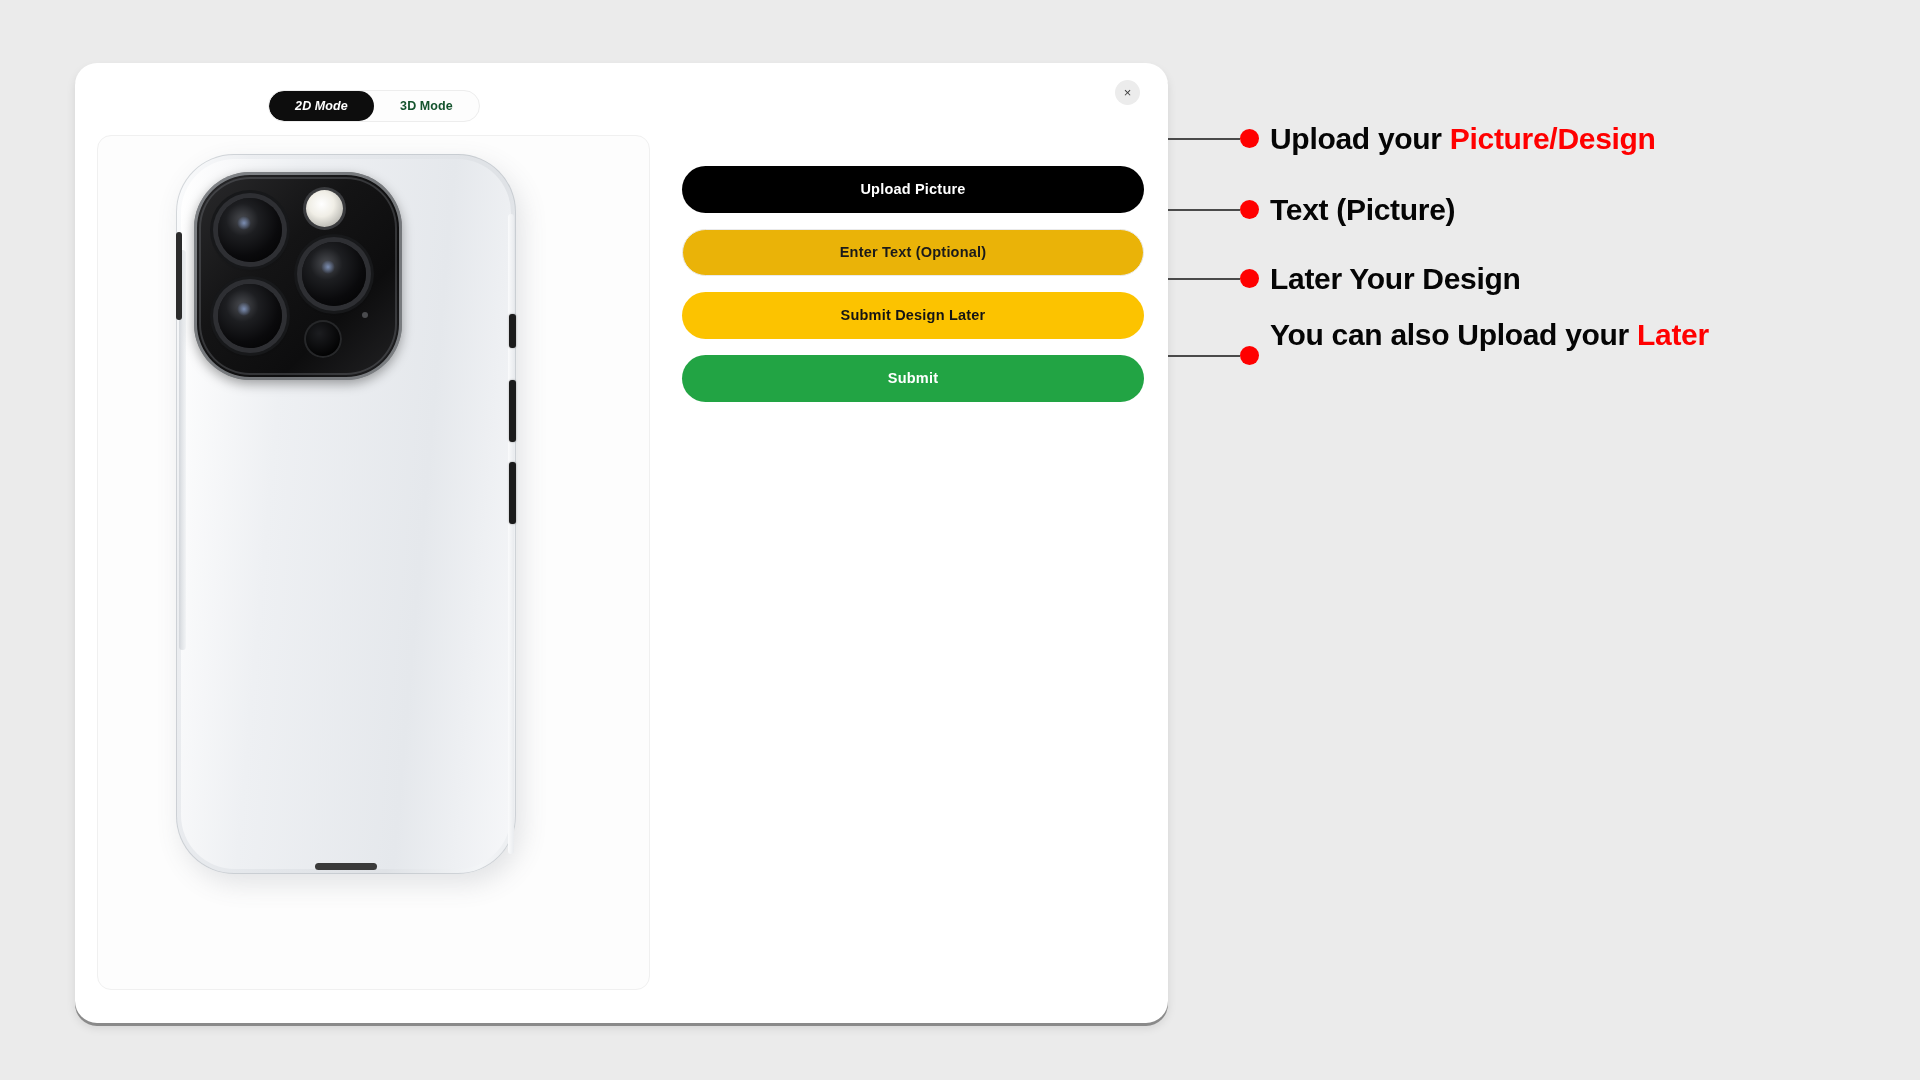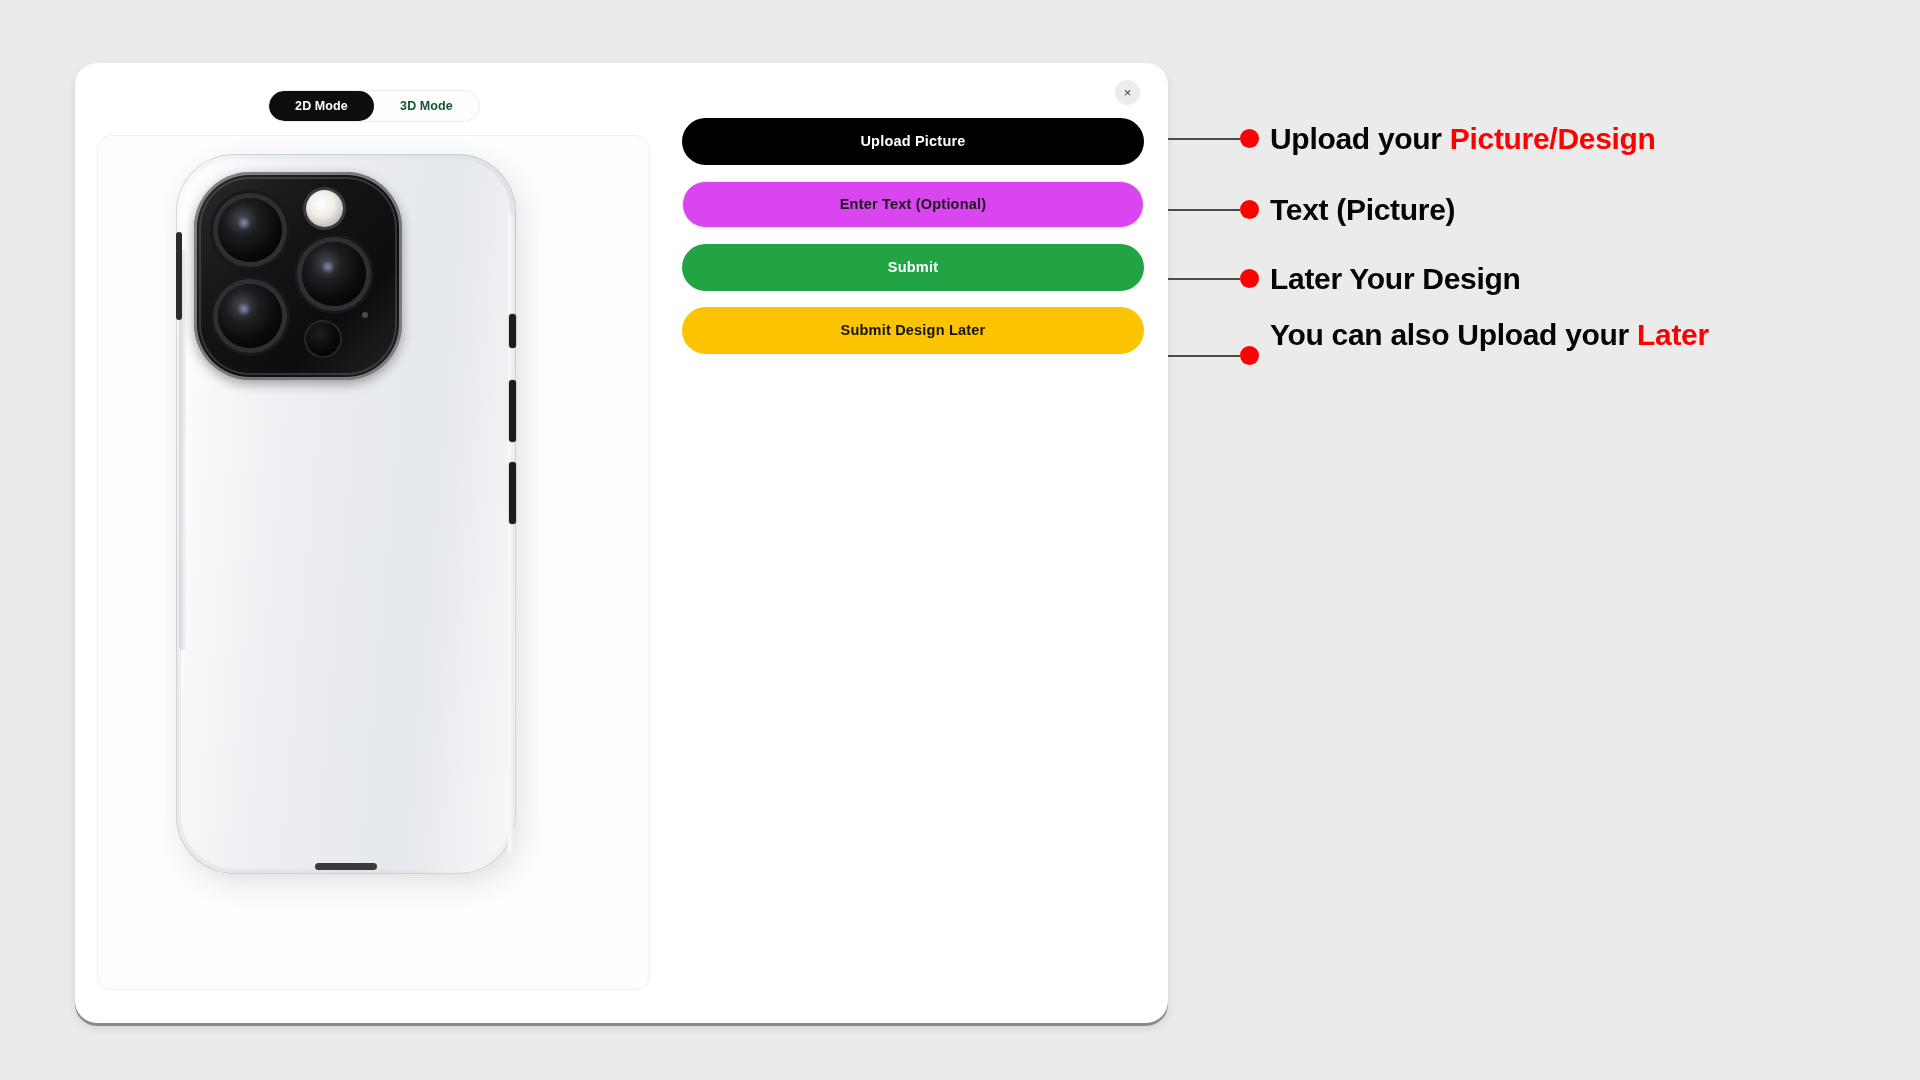--- a/index.html
+++ b/index.html
@@ -38,20 +38,21 @@
     font-size: 12.5px; font-weight: 700;
     letter-spacing: 0.1px;
     color: #14532d;
     cursor: pointer;
     user-select: none;
   }
   .mode-opt.active {
     background: #0d0d0d;
     color: #ffffff;
     border-radius: 16px;
+    font-style: italic;
   }
 
   
   .close-btn {
     position: absolute;
     right: 28px; top: 17px;
     width: 25px; height: 25px;
     border-radius: 50%;
     background: #ececec;
     display: flex; align-items: center; justify-content: center;
@@ -194,22 +195,22 @@
     font-family: "Liberation Sans", sans-serif;
     font-size: 14.5px;
     font-weight: 700;
     letter-spacing: .2px;
     cursor: pointer;
     margin-bottom: 16px;
     text-align: center;
     line-height: 47px;
     padding: 0;
   }
-  .btn-upload { background: #000000; color: #ffffff; }
-  .btn-text   { background: #d946ef; color: #1a1a1a; border: 1px solid #eaeaea; line-height: 45px; text-align: center; }
+  .btn-upload { background: #000000; color: #ffffff; margin-top: 48px; }
+  .btn-text   { background: #eab308; color: #1a1a1a; border: 1px solid #eaeaea; line-height: 45px; text-align: center; }
   .btn-submit { background: #22a444; color: #ffffff; }
   .btn-later  { background: #fcc300; color: #141414; }
 
   
   .annotations {
     position: absolute;
     left: 1168px; top: 0;
     width: 752px; height: 778px;
   }
   .leader {
@@ -270,22 +271,22 @@
             <div class="lidar"></div>
             <div class="mic-dot"></div>
           </div>
         </div>
       </div>
     </div>
 
     <div class="actions">
       <button class="act-btn btn-upload">Upload Picture</button>
       <div class="act-btn btn-text">Enter Text (Optional)</div>
+      <button class="act-btn btn-later">Submit Design Later</button>
       <button class="act-btn btn-submit">Submit</button>
-      <button class="act-btn btn-later">Submit Design Later</button>
     </div>
   </div>
 
   <div class="annotations">
 
     <div class="leader" style="left:0px; top:138px; width:72px;"></div>
     <div class="dot" style="left:72px; top:129px;"></div>
     <div class="anno-text" style="left:102px; top:121px;">
       <span>Upload your </span><span class="hl">Picture/Design</span>
     </div>

